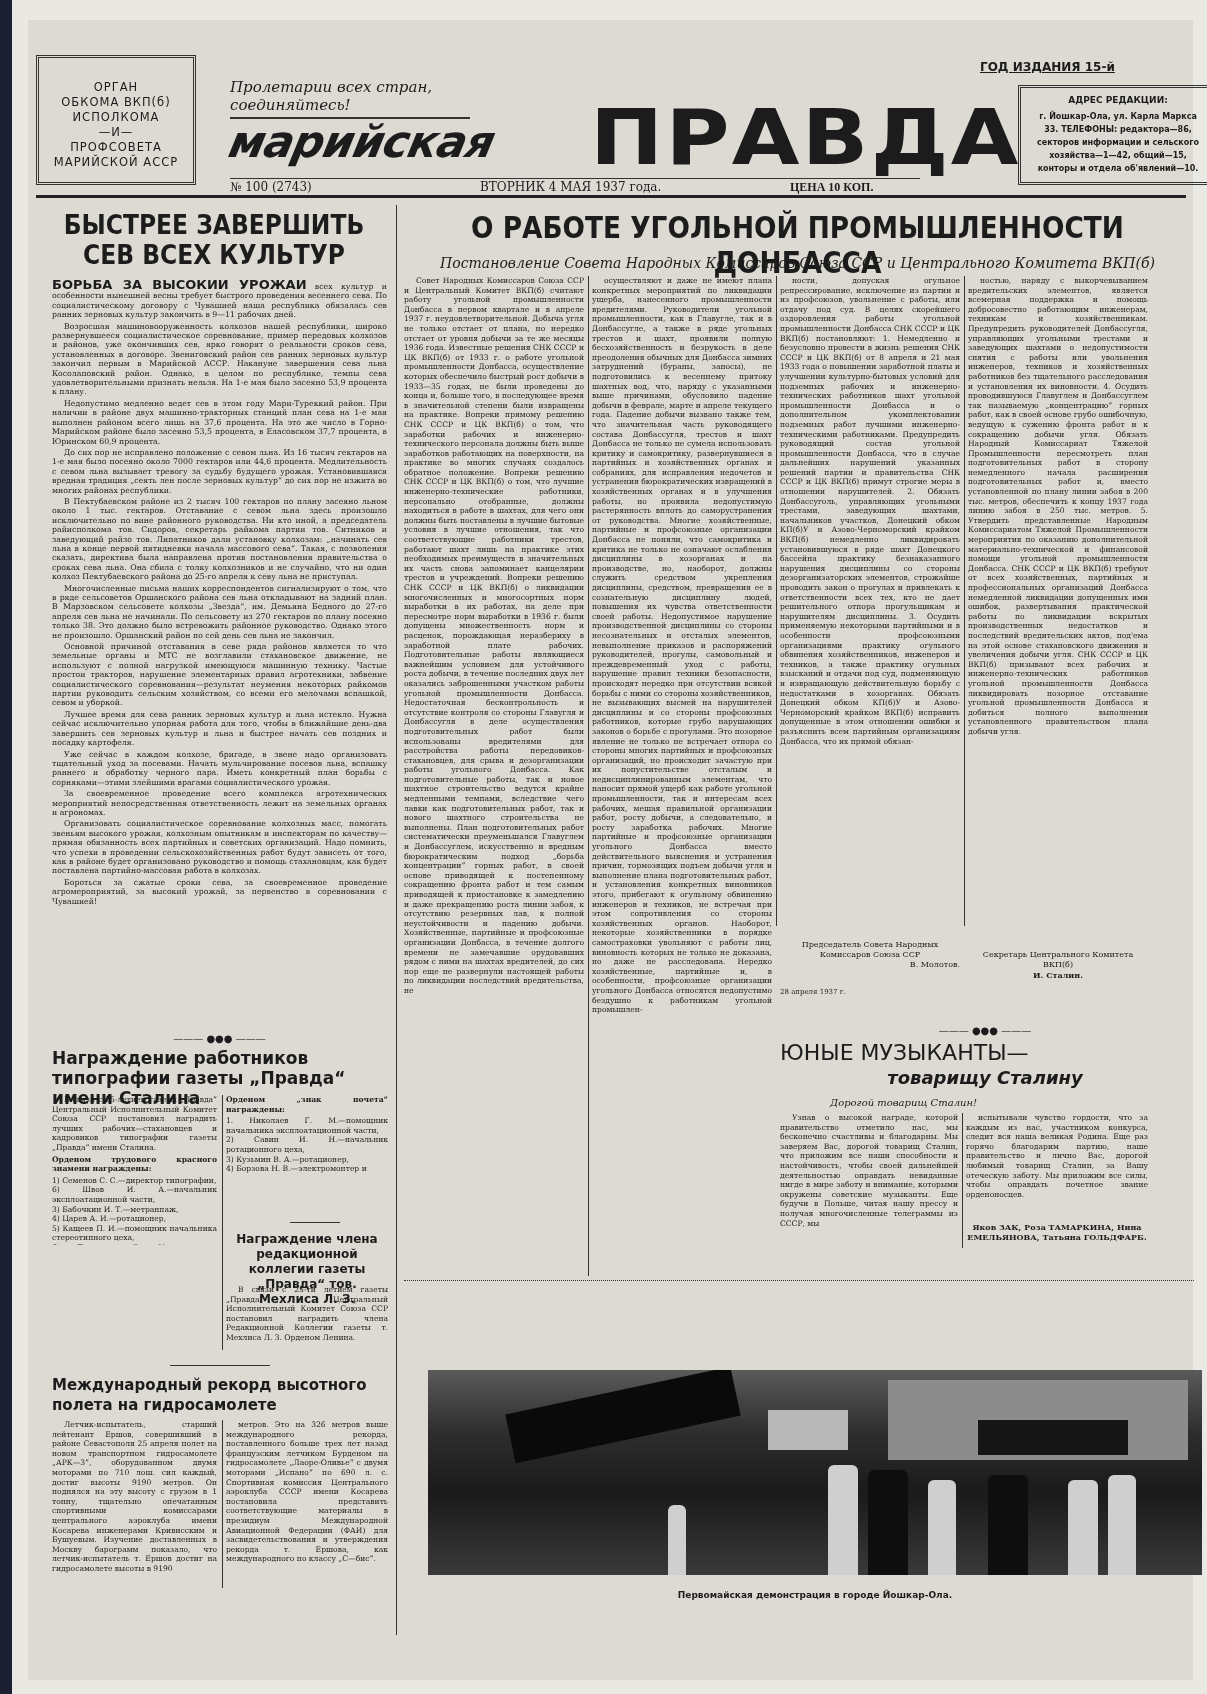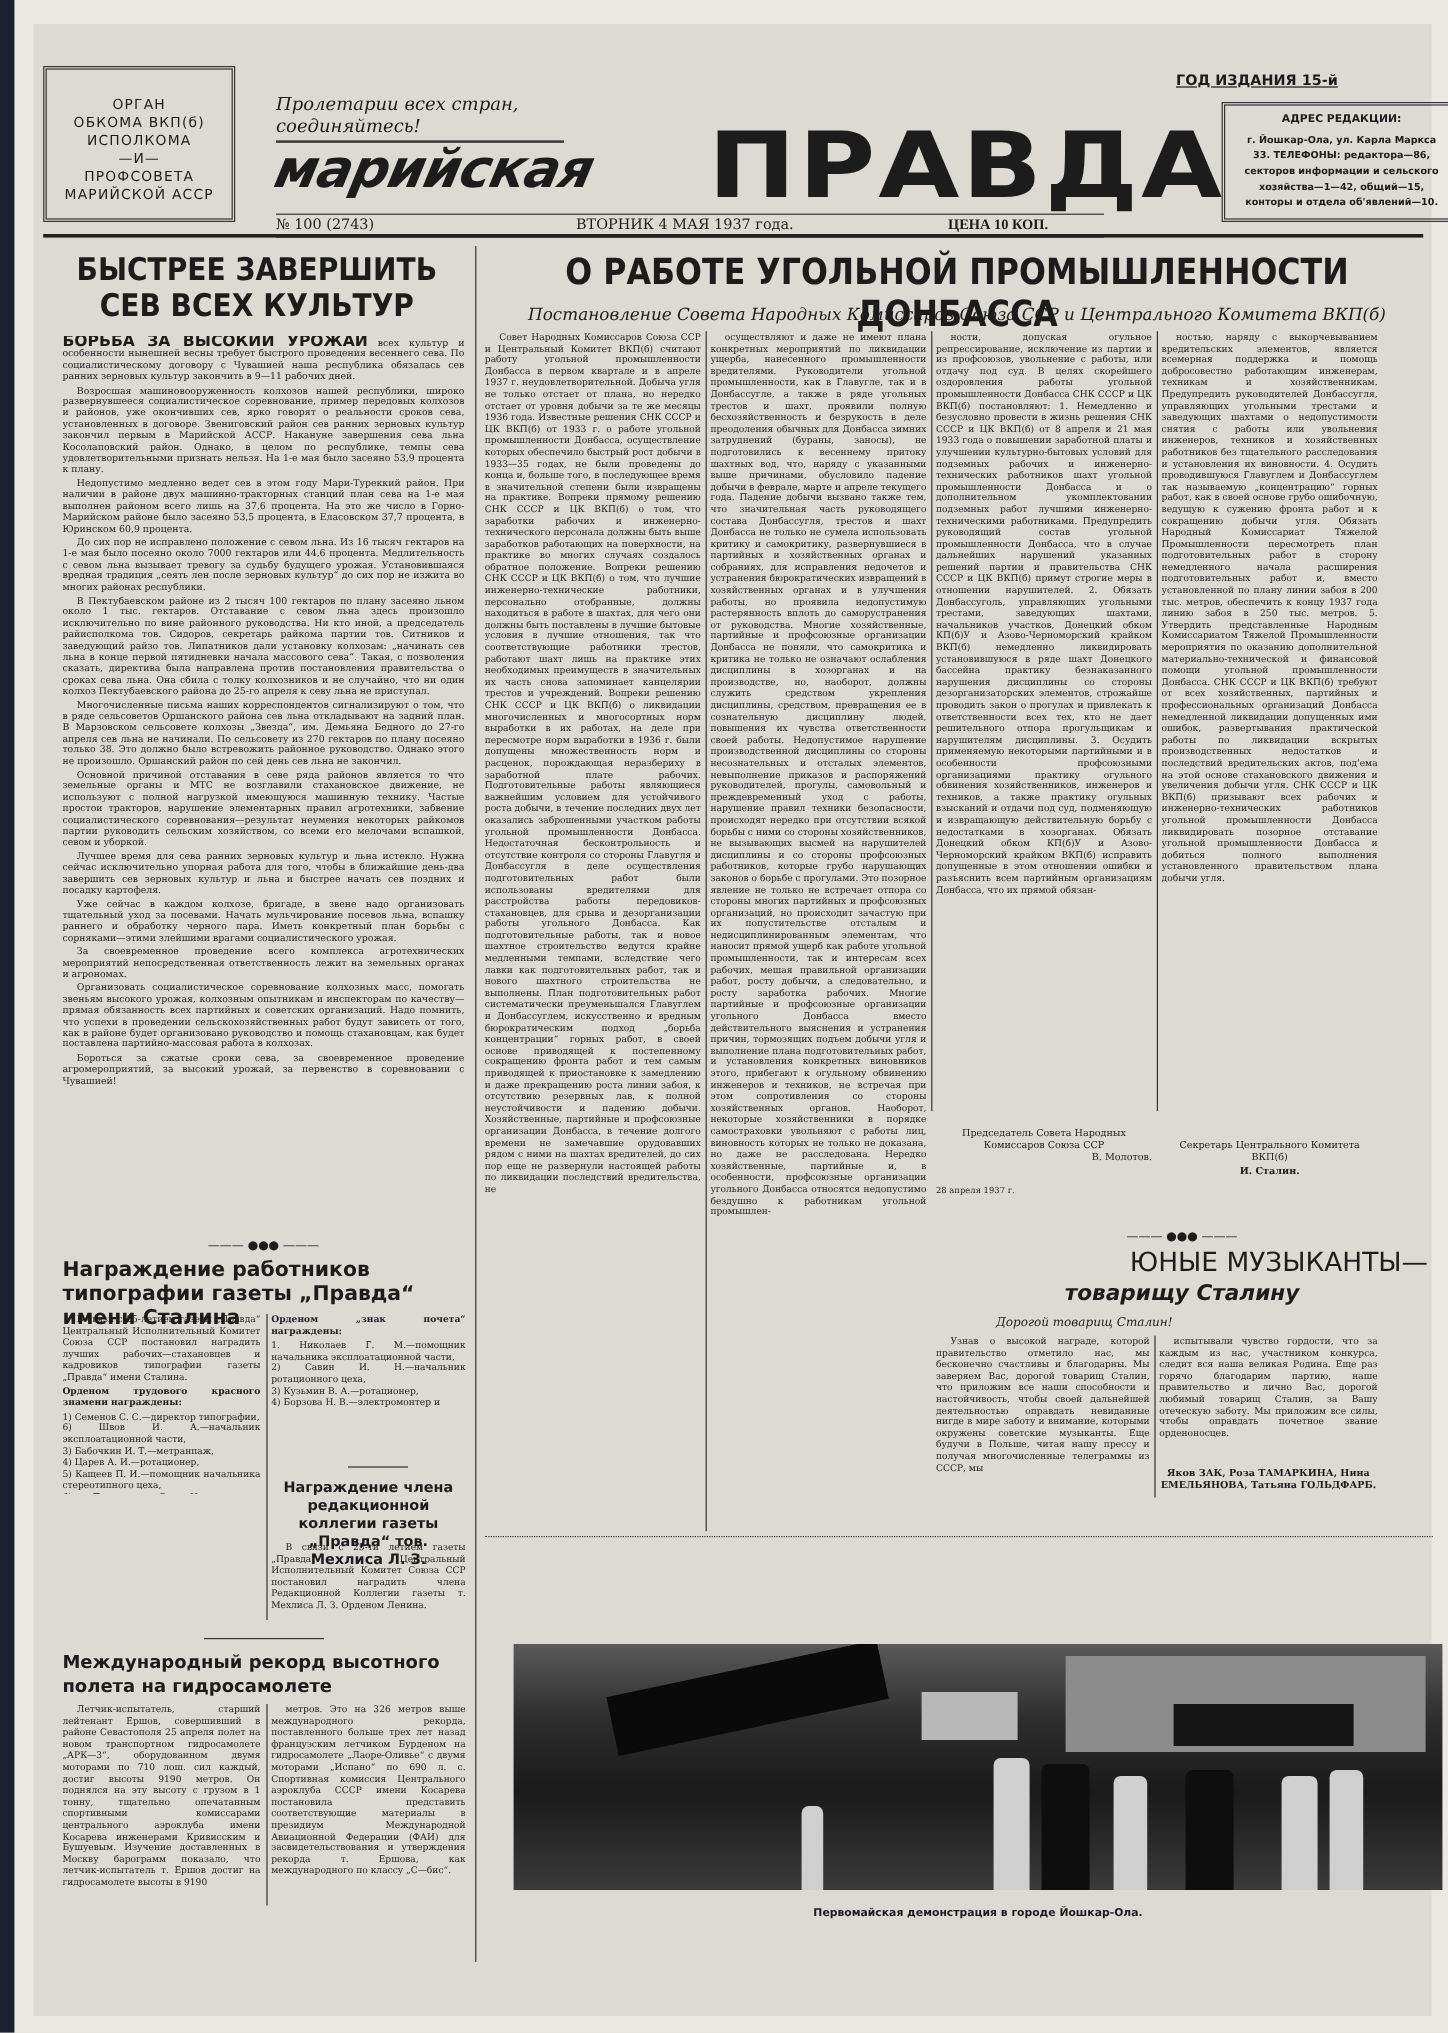--- a/index.html
+++ b/index.html
@@ -25,21 +25,21 @@
   .drop{font-family:"DejaVu Sans",sans-serif;font-size:13px;font-weight:bold;}
   .sep{text-align:center;font-size:10px;}
   .h3{text-align:left;font-family:"DejaVu Sans",sans-serif;font-weight:bold;font-size:17px;line-height:20px;}
   .h4{text-align:center;font-family:"DejaVu Sans",sans-serif;font-weight:bold;font-size:12px;line-height:15px;}
   .sign{font-size:8px;text-align:center;line-height:10px;}
   .photo{left:428px;top:1370px;width:774px;height:205px;background:linear-gradient(180deg,#5a5a5a 0%,#2e2e2e 30%,#1a1a1a 60%,#3a3a3a 100%);overflow:hidden;}
   .photo .banner{position:absolute;background:#111;}
   .photo .fig{position:absolute;background:#0e0e0e;border-radius:6px 6px 0 0;}
   .photo .figw{position:absolute;background:#cfcfcf;border-radius:6px 6px 0 0;}
   .caption{left:428px;top:1590px;width:774px;text-align:center;font-family:"DejaVu Sans",sans-serif;font-weight:bold;font-size:9px;}
-  .music-title{text-align:right;font-family:"DejaVu Sans",sans-serif;font-size:22px;line-height:26px;}
+  .music-title{text-align:left;font-family:"DejaVu Sans",sans-serif;font-size:22px;line-height:26px;}
   .music-sub{text-align:center;font-family:"DejaVu Sans",sans-serif;font-style:italic;font-weight:bold;font-size:18px;}
 </style>
 </head>
 <body>
 
 <div class="spine"></div>
 <div class="page"></div>
 
 <div class="abs organ-box">
   <div>ОРГАН</div>

